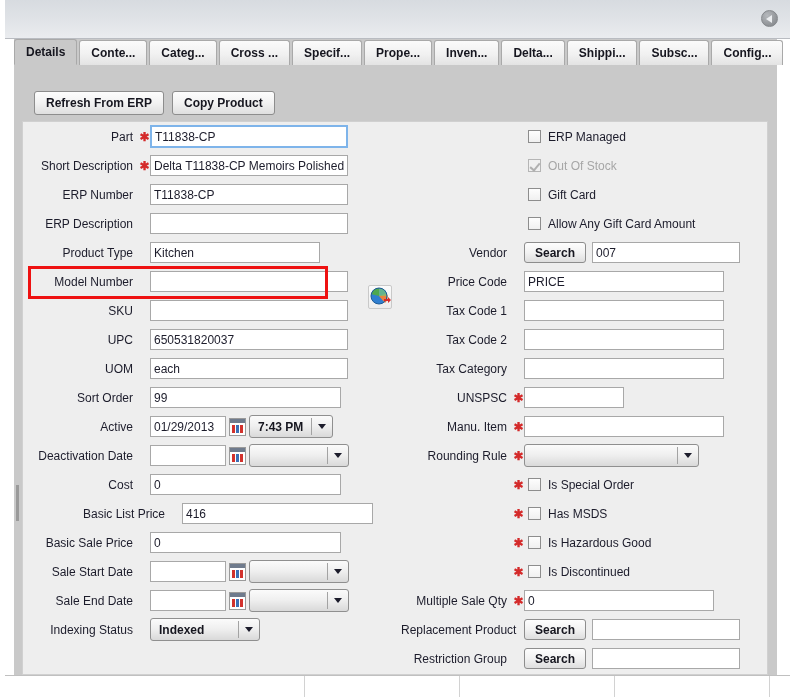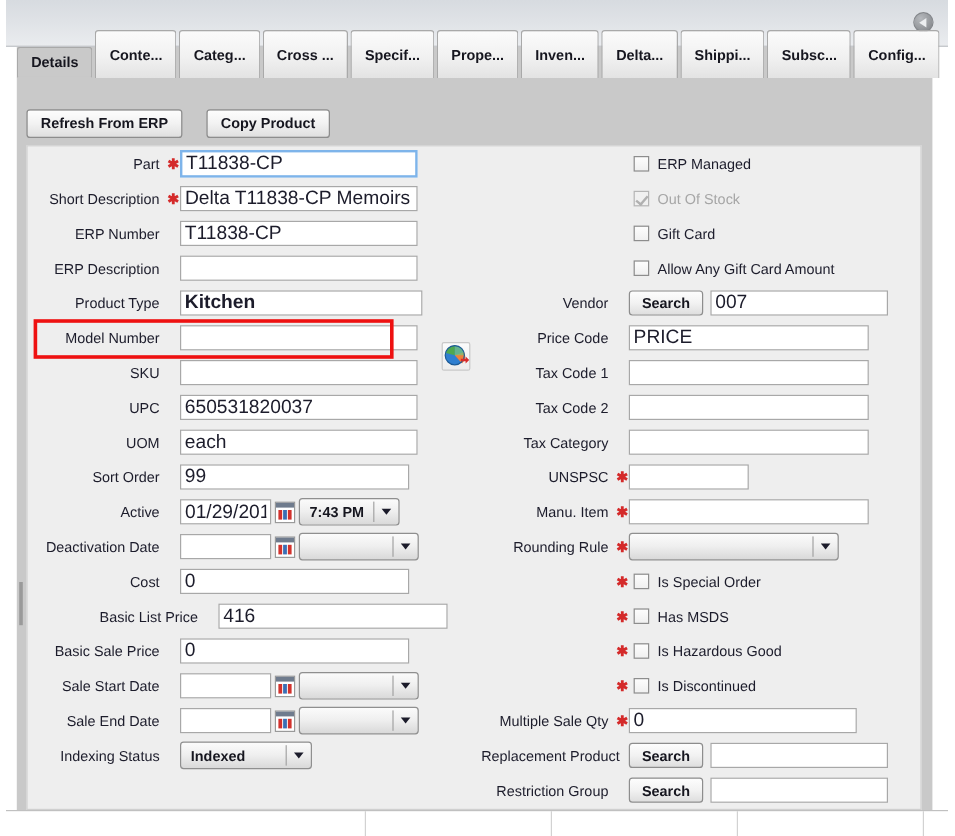--- a/index.html
+++ b/index.html
@@ -47,21 +47,21 @@
   .gutter-right { position:absolute; right:0; top:0; width:6px;  height:697px; background:#ffffff; }
   .gutter-left .rail  { position:absolute; left:2px; top:0; width:3px; height:697px; background:#ffffff; }
 
   
   #tabbar {
     position: absolute; left: 14px; top: 39px; right: 19px; height: 26px;
     background: #c9c9c9;
     display: flex; align-items: flex-end;
   }
   .tab {
-    height: 40px;
+    height: 25px;
     margin-right: 2px;
     padding: 0 11px;
     display: flex; align-items: center; justify-content: center;
     font-weight: bold; font-size: 12px;
     color: #16161f;
     background: linear-gradient(to bottom, #fbfbfb 0%, #f1f1f1 55%, #e3e3e3 100%);
     border: 1px solid #a9a9a9;
     border-bottom: none;
     border-radius: 3px 3px 0 0;
     cursor: pointer;
@@ -76,22 +76,22 @@
   }
 
   
   #page {
     position: absolute; left: 14px; top: 65px; right: 19px; bottom: 22px;
     background: #c9c9c9;
     border: none;
   }
 
   #toolbar {
-    position: absolute; left: 8px; top: 26px; height: 20px;
-    display: flex; gap: 20px;
+    position: absolute; left: 20px; top: 26px; height: 20px;
+    display: flex; gap: 8px;
   }
   .tbtn {
     height: 24px; padding: 0 11px;
     display: flex; align-items: center; justify-content: center;
     font-weight: bold; font-size: 12px; color: #16161f;
     background: linear-gradient(to bottom, #fdfdfd 0%, #f2f2f2 50%, #dfdfdf 100%);
     border: 1px solid #8d8d8d;
     border-radius: 3px;
     cursor: pointer; white-space: nowrap;
   }
@@ -125,21 +125,21 @@
     color: #d42a2a; font-size: 12px; font-weight: bold;
     width: 11px; text-align: center; flex: 0 0 auto;
   }
   .req.blank { color: transparent; }
 
   input.tb {
     height: 21px;
     border: 1px solid #a8a8a8;
     background: #ffffff;
     font-family: "Liberation Sans", sans-serif;
-    font-size: 16px;
+    font-size: 12px;
     color: #1c1c2b;
     padding: 0 3px;
     outline: none;
   }
   input.tb.focused {
     border: 2px solid #7eb4ea;
     height: 23px;
   }
 
   
@@ -344,21 +344,21 @@
             <input type="text" class="tb" value="T11838-CP" style="width: 198px;">
           </div>
           <div class="row">
             <div class="lbl" style="width: 116px;">ERP Description</div>
             <div class="req blank">✱</div>
             <input type="text" class="tb" style="width: 198px;">
           </div>
           <div class="row">
             <div class="lbl" style="width: 116px;">Product Type</div>
             <div class="req blank">✱</div>
-            <input type="text" class="tb" value="Kitchen" style="width: 202px; font-weight: bold;">
+            <input type="text" class="tb" value="Kitchen" style="width: 170px;">
           </div>
           <div class="row">
             <div class="lbl" style="width: 116px;">Model Number</div>
             <div class="req blank">✱</div>
             <input type="text" class="tb" style="width: 198px;">
           </div>
           <div class="row">
             <div class="lbl" style="width: 116px;">SKU</div>
             <div class="req blank">✱</div>
             <input type="text" class="tb" style="width: 198px;">

